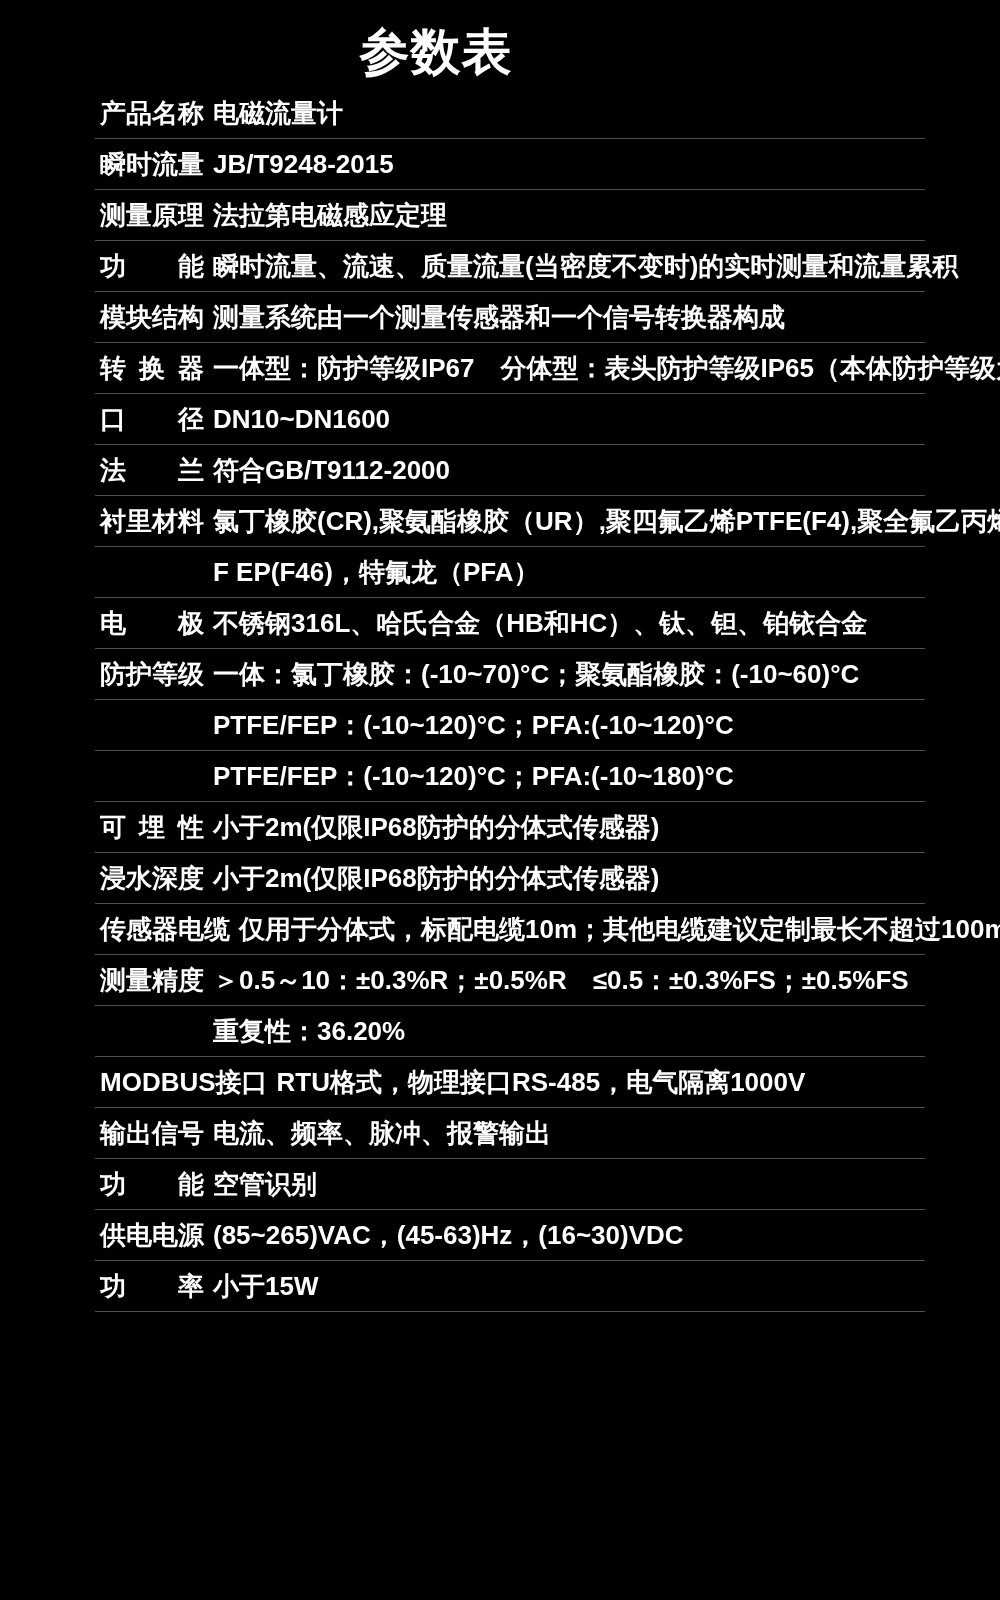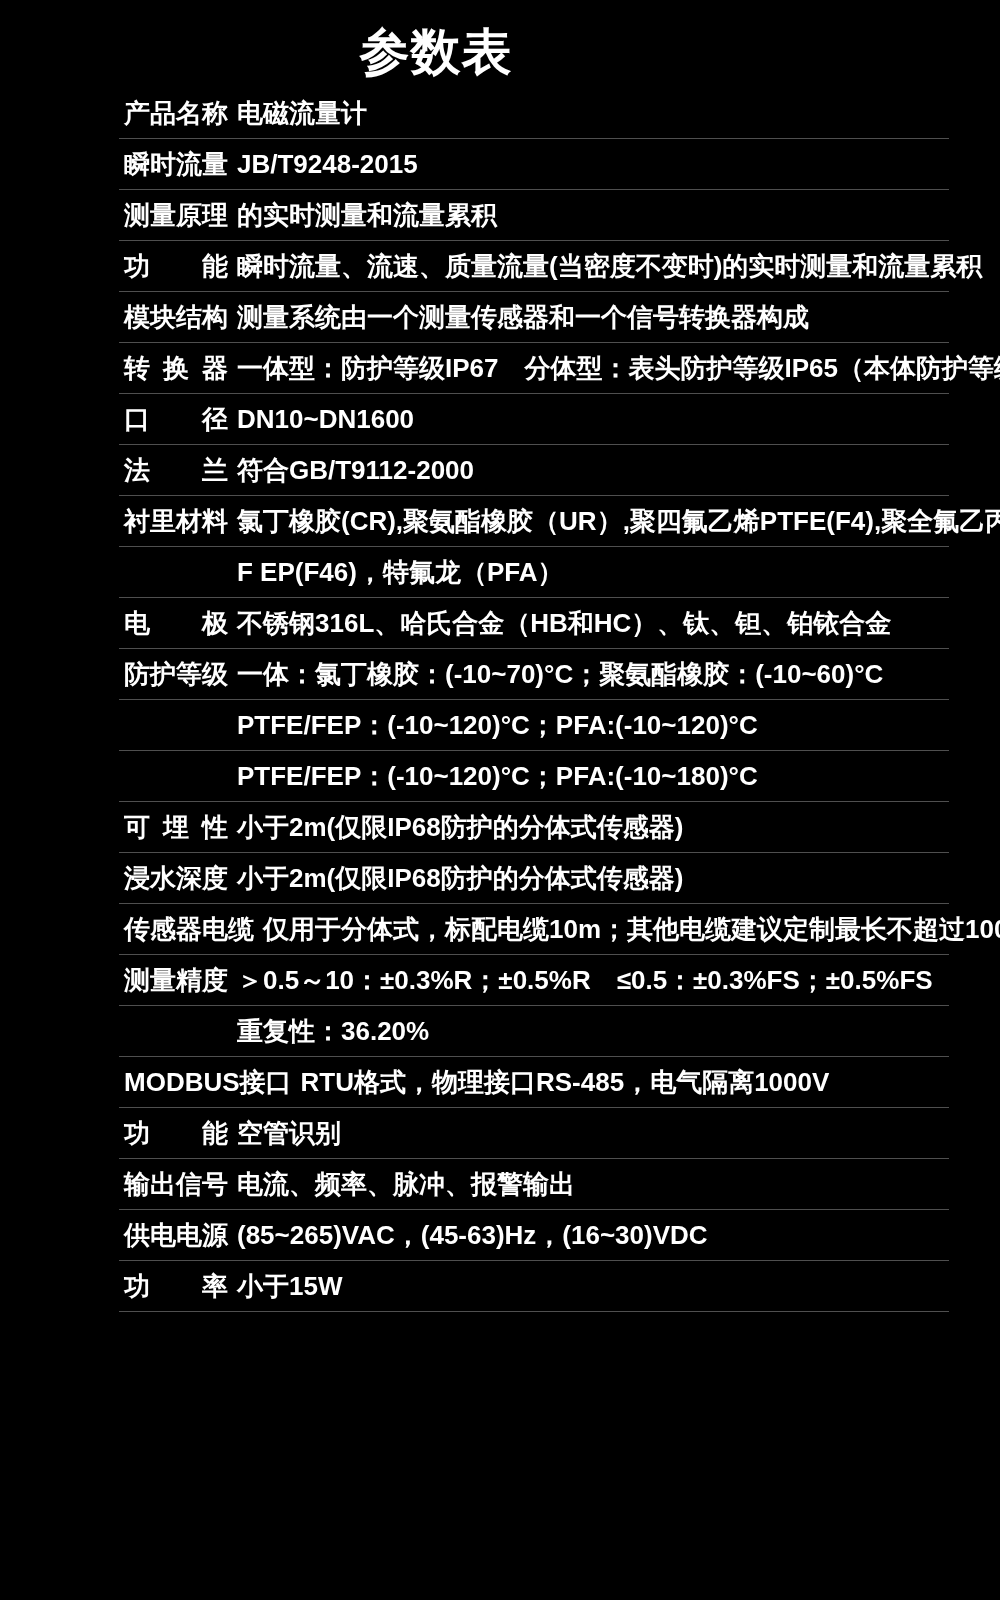--- a/index.html
+++ b/index.html
@@ -18,21 +18,21 @@
   .page-title {
     width: 872px;
     height: 64px;
     padding-top: 24px;
     text-align: center;
     font-size: 50px;
     line-height: 56px;
     letter-spacing: 1px;
   }
   .spec-table {
-    margin-left: 119px;
+    margin-left: 95px;
     width: 830px;
   }
   .spec-row {
     height: 50px;
     line-height: 50px;
     border-bottom: 1px solid #4f4f4f;
     padding-left: 5px;
     white-space: nowrap;
     overflow: visible;
     font-size: 26px;
@@ -52,35 +52,35 @@
   }
 </style>
 </head>
 <body>
 
 <div class="page-title">参数表</div>
 
 <div class="spec-table">
     <div class="spec-row"><span class="lbl">产品名称</span><span class="val">电磁流量计</span></div>
     <div class="spec-row"><span class="lbl">瞬时流量</span><span class="val">JB/T9248-2015</span></div>
-    <div class="spec-row"><span class="lbl">测量原理</span><span class="val">的实时测量和流量累积</span></div>
+    <div class="spec-row"><span class="lbl">测量原理</span><span class="val">法拉第电磁感应定理</span></div>
     <div class="spec-row"><span class="lbl">功能</span><span class="val">瞬时流量、流速、质量流量(当密度不变时)的实时测量和流量累积</span></div>
     <div class="spec-row"><span class="lbl">模块结构</span><span class="val">测量系统由一个测量传感器和一个信号转换器构成</span></div>
     <div class="spec-row"><span class="lbl">转换器</span><span class="val">一体型：防护等级IP67　分体型：表头防护等级IP65（本体防护等级为IP68）</span></div>
     <div class="spec-row"><span class="lbl">口径</span><span class="val">DN10~DN1600</span></div>
     <div class="spec-row"><span class="lbl">法兰</span><span class="val">符合GB/T9112-2000</span></div>
     <div class="spec-row"><span class="lbl">衬里材料</span><span class="val">氯丁橡胶(CR),聚氨酯橡胶（UR）,聚四氟乙烯PTFE(F4),聚全氟乙丙烯</span></div>
     <div class="spec-row"><span class="lbl"></span><span class="val">F EP(F46)，特氟龙（PFA）</span></div>
     <div class="spec-row"><span class="lbl">电极</span><span class="val">不锈钢316L、哈氏合金（HB和HC）、钛、钽、铂铱合金</span></div>
     <div class="spec-row"><span class="lbl">防护等级</span><span class="val">一体：氯丁橡胶：(-10~70)°C；聚氨酯橡胶：(-10~60)°C</span></div>
     <div class="spec-row"><span class="lbl"></span><span class="val">PTFE/FEP：(-10~120)°C；PFA:(-10~120)°C</span></div>
     <div class="spec-row"><span class="lbl"></span><span class="val">PTFE/FEP：(-10~120)°C；PFA:(-10~180)°C</span></div>
     <div class="spec-row"><span class="lbl">可埋性</span><span class="val">小于2m(仅限IP68防护的分体式传感器)</span></div>
     <div class="spec-row"><span class="lbl">浸水深度</span><span class="val">小于2m(仅限IP68防护的分体式传感器)</span></div>
     <div class="spec-row"><span class="lbl">传感器电缆</span><span class="val">仅用于分体式，标配电缆10m；其他电缆建议定制最长不超过100m。</span></div>
     <div class="spec-row"><span class="lbl">测量精度</span><span class="val">＞0.5～10：±0.3%R；±0.5%R　≤0.5：±0.3%FS；±0.5%FS</span></div>
     <div class="spec-row"><span class="lbl"></span><span class="val">重复性：36.20%</span></div>
     <div class="spec-row"><span class="lbl">MODBUS接口</span><span class="val">RTU格式，物理接口RS-485，电气隔离1000V</span></div>
+    <div class="spec-row"><span class="lbl">输出信号</span><span class="val">电流、频率、脉冲、报警输出</span></div>
     <div class="spec-row"><span class="lbl">功能</span><span class="val">空管识别</span></div>
-    <div class="spec-row"><span class="lbl">输出信号</span><span class="val">电流、频率、脉冲、报警输出</span></div>
     <div class="spec-row"><span class="lbl">供电电源</span><span class="val">(85~265)VAC，(45-63)Hz，(16~30)VDC</span></div>
     <div class="spec-row"><span class="lbl">功率</span><span class="val">小于15W</span></div>
   </div>
 
 </body></html>

